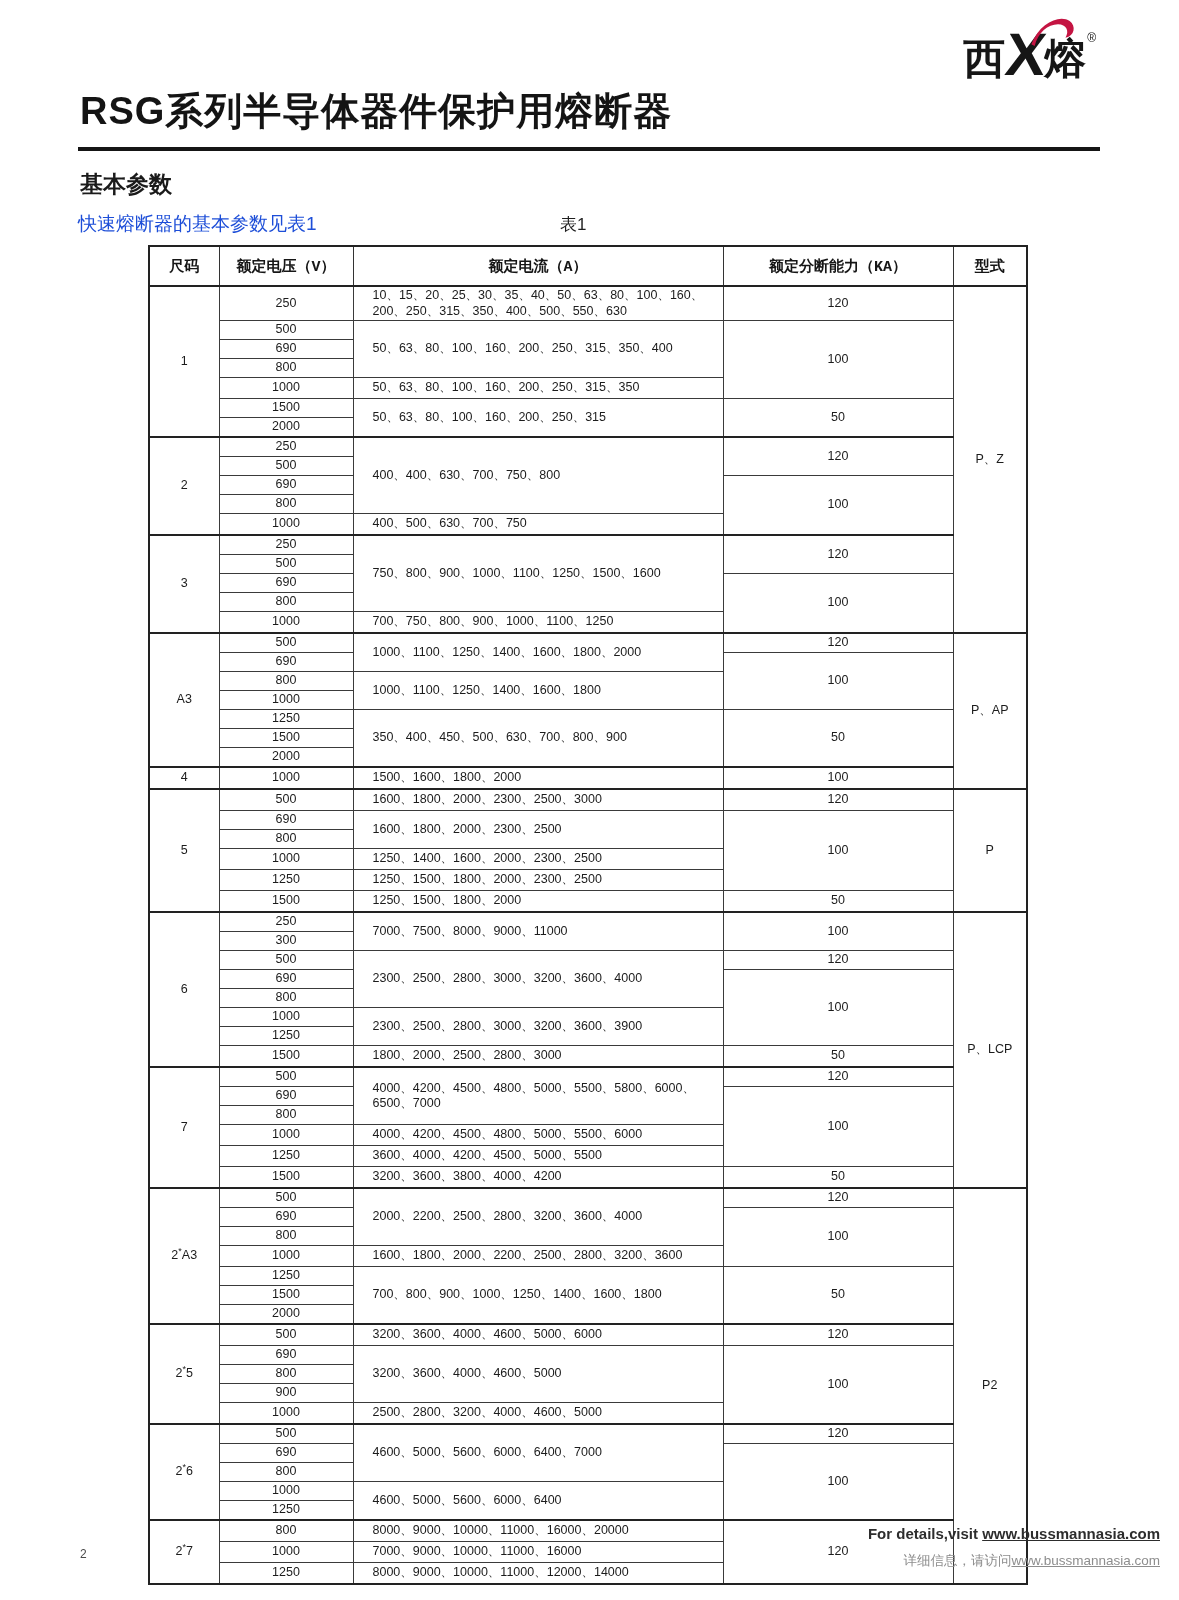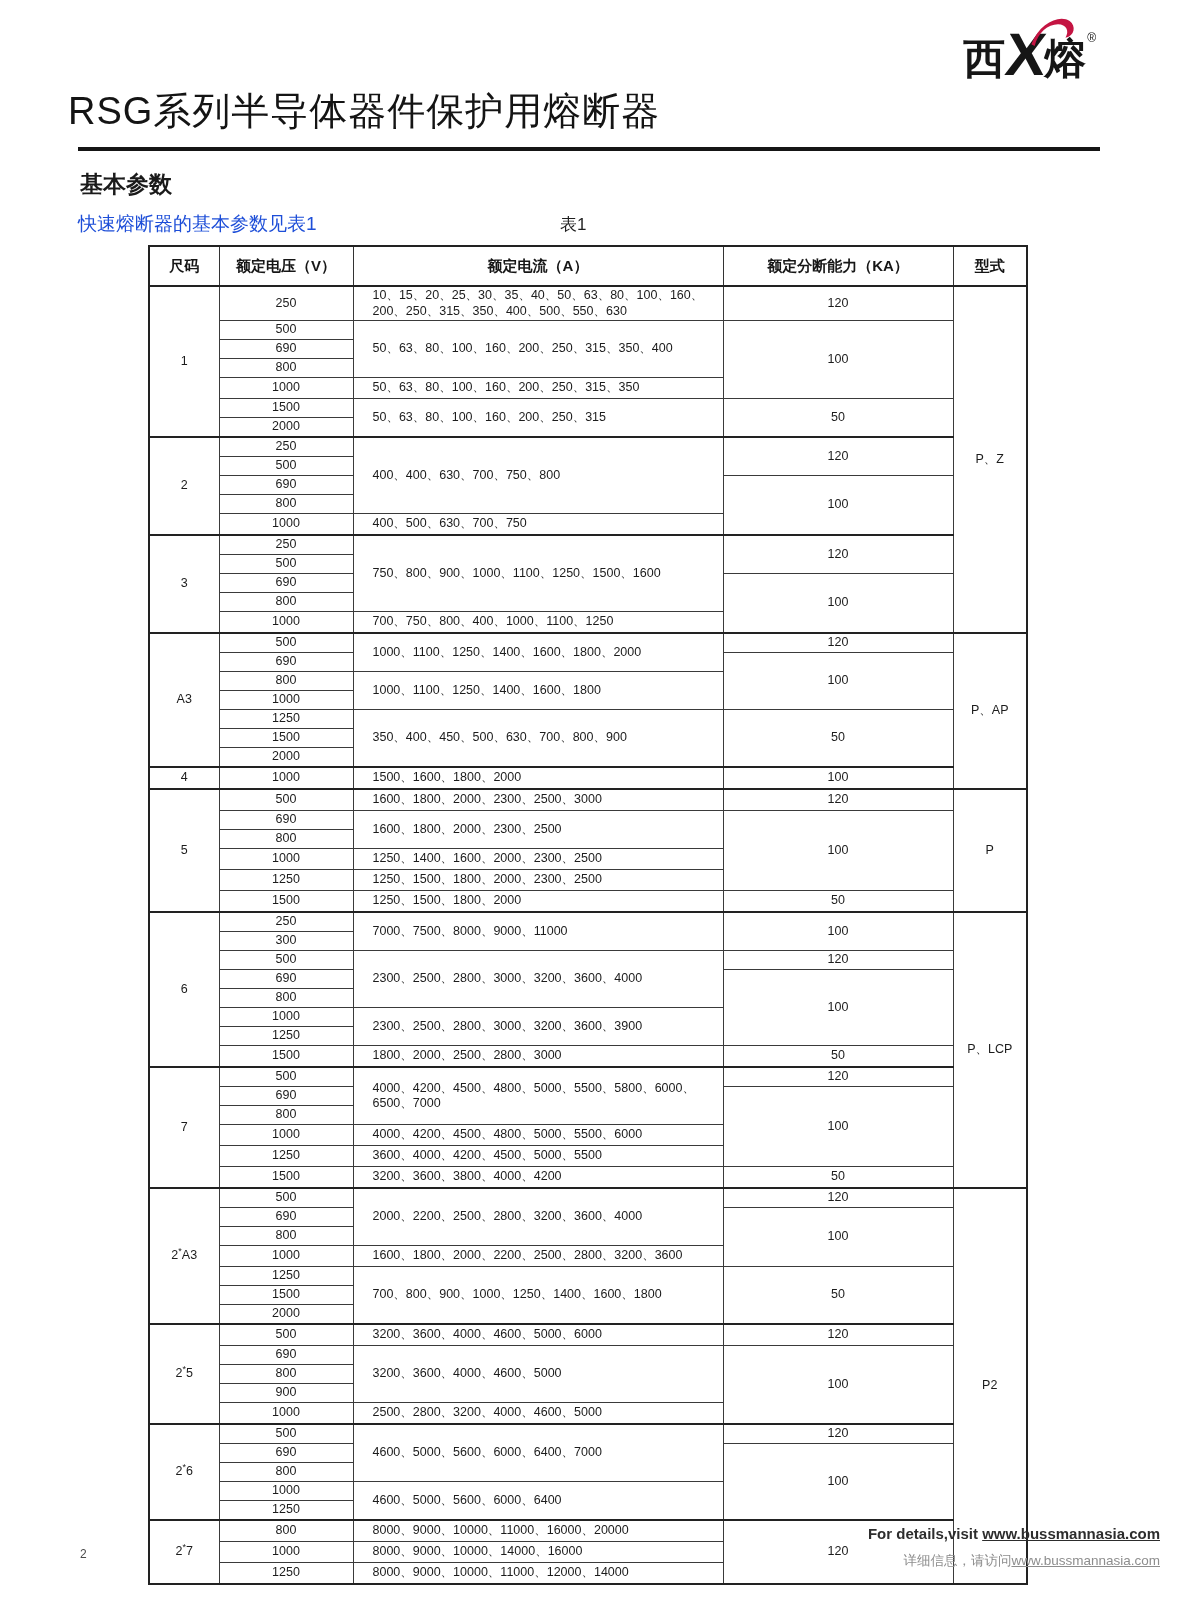--- a/index.html
+++ b/index.html
@@ -8,30 +8,30 @@
     font-family:"Liberation Sans","DejaVu Sans",sans-serif;color:#1c1c1c;
   }
   
   .logo{position:absolute;top:30px;right:84px;display:flex;align-items:flex-end;}
   .logo .zh{font-size:42px;font-weight:bold;color:#161616;line-height:.95;}
   .logo .mark{position:relative;margin:0 1px;}
   .logo .mark .x{font-size:60px;font-weight:900;line-height:.82;display:inline-block;transform:skewX(-6deg);letter-spacing:-3px;color:#161616;}
   .logo .swoosh{position:absolute;top:-16px;left:22px;width:50px;height:34px;}
   .logo .reg{font-size:12px;position:relative;top:-34px;left:1px;color:#161616;}
   
-  .page-title{position:absolute;left:68px;top:86px;font-size:38px;font-weight:normal;letter-spacing:1px;color:#141414;white-space:nowrap;}
+  .page-title{position:absolute;left:80px;top:86px;font-size:38px;font-weight:bold;letter-spacing:1px;color:#141414;white-space:nowrap;}
   .title-rule{position:absolute;left:78px;top:147px;width:1022px;height:4px;background:#151515;}
   .section-heading{position:absolute;left:80px;top:169px;font-size:23px;font-weight:bold;color:#1a1a1a;}
   .table-intro{position:absolute;left:78px;top:211px;font-size:19px;color:#1d4ed8;}
   .table-caption{position:absolute;left:560px;top:213px;font-size:17px;color:#1f1f1f;}
   
   table.spec{position:absolute;left:148px;top:245px;width:878px;border-collapse:collapse;table-layout:fixed;border:2px solid #222;}
   .spec th{
     border:1px solid #333;border-bottom:2px solid #222;height:38px;
-    font-size:15px;font-weight:bold;text-align:center;color:#161616;padding:0;
+    font-size:15px;font-weight:bold;text-align:center;color:#161616;padding:0;font-family:Liberation Mono, monospace;
   }
   .spec td{
     border:1px solid #3a3a3a;height:18px;font-size:12.5px;line-height:1.25;
     text-align:center;vertical-align:middle;padding:0 2px;color:#1c1c1c;
   }
   .spec td.c2{text-align:left;padding:1px 19px;}
   .spec tr.gs td{border-top:2px solid #222;}
   .spec td sup{font-size:9px;line-height:0;vertical-align:super;}
   
   .footer{position:absolute;top:1496px;right:19px;text-align:right;}
@@ -140,21 +140,21 @@
       </tr>
       <tr>
         <td class="c1">690</td>
         <td class="c3" rowspan="3">100</td>
       </tr>
       <tr>
         <td class="c1">800</td>
       </tr>
       <tr>
         <td class="c1">1000</td>
-        <td class="c2">700、750、800、400、1000、1100、1250</td>
+        <td class="c2">700、750、800、900、1000、1100、1250</td>
       </tr>
       <tr class="gs">
         <td class="c0" rowspan="7">A3</td>
         <td class="c1">500</td>
         <td class="c2" rowspan="2">1000、1100、1250、1400、1600、1800、2000</td>
         <td class="c3">120</td>
         <td class="c4" rowspan="8">P、AP</td>
       </tr>
       <tr>
         <td class="c1">690</td>
@@ -343,21 +343,21 @@
         <td class="c1">1250</td>
       </tr>
       <tr class="gs">
         <td class="c0" rowspan="3">2<sup>*</sup>7</td>
         <td class="c1">800</td>
         <td class="c2">8000、9000、10000、11000、16000、20000</td>
         <td class="c3" rowspan="3">120</td>
       </tr>
       <tr>
         <td class="c1">1000</td>
-        <td class="c2">8000、9000、10000、14000、16000</td>
+        <td class="c2">7000、9000、10000、11000、16000</td>
       </tr>
       <tr>
         <td class="c1">1250</td>
         <td class="c2">8000、9000、10000、11000、12000、14000</td>
       </tr>
     </tbody>
 </table>
 
 <div class="footer">
   <div class="en"><span>For details,visit </span><span class="lnk">www.bussmannasia.com</span></div>

